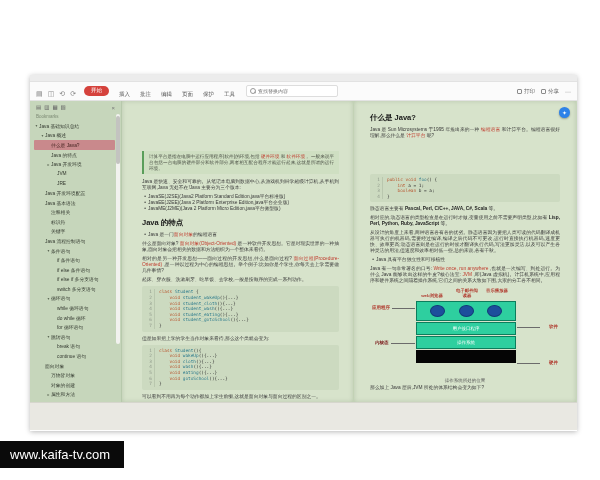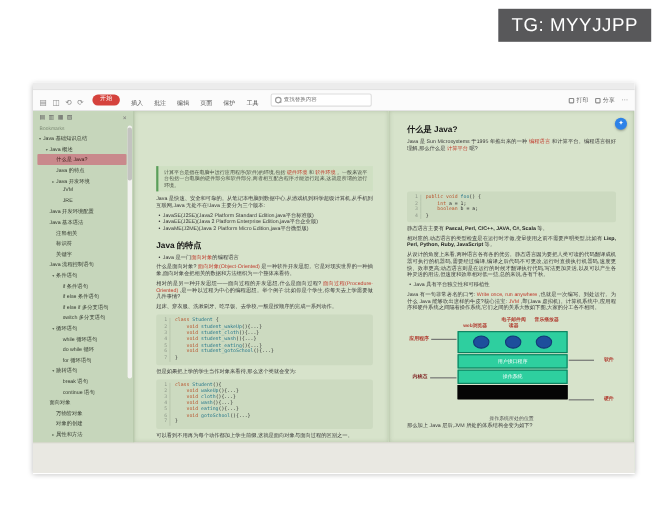--- a/index.html
+++ b/index.html
@@ -88,21 +88,21 @@
   .dg-line { position:absolute; height:1px; background:#6b6b6b; }
 
   
   .float-ai { position:absolute; right:7px; top:6px; width:11px; height:11px; border-radius:50%; background:#2e82e8; box-shadow:0 1px 2px rgba(0,0,0,.3); display:flex; align-items:center; justify-content:center; color:#fff; font-size:6px; line-height:1; }
 </style>
 </head>
 <body>
 
 <div class="canvas">
 
-  <div class="tg-badge">TG: MYYJJPP</div>
+  <div class="site-badge">www.kaifa-tv.com</div>
 
   <div class="app">
     <div class="titlebar"></div>
 
     <div class="toolbar">
       <span id="tb-left"><span class="ticon">▤</span><span class="ticon">◫</span><span class="ticon">⟲</span><span class="ticon">⟳</span></span>
       <span class="start-pill">开始</span>
       <span id="tb-tabs"><span class="ttab">插入</span><span class="ttab">批注</span><span class="ttab">编辑</span><span class="ttab">页面</span><span class="ttab">保护</span><span class="ttab">工具</span></span>
       <span class="tsearch">
         <span class="mag"></span>

